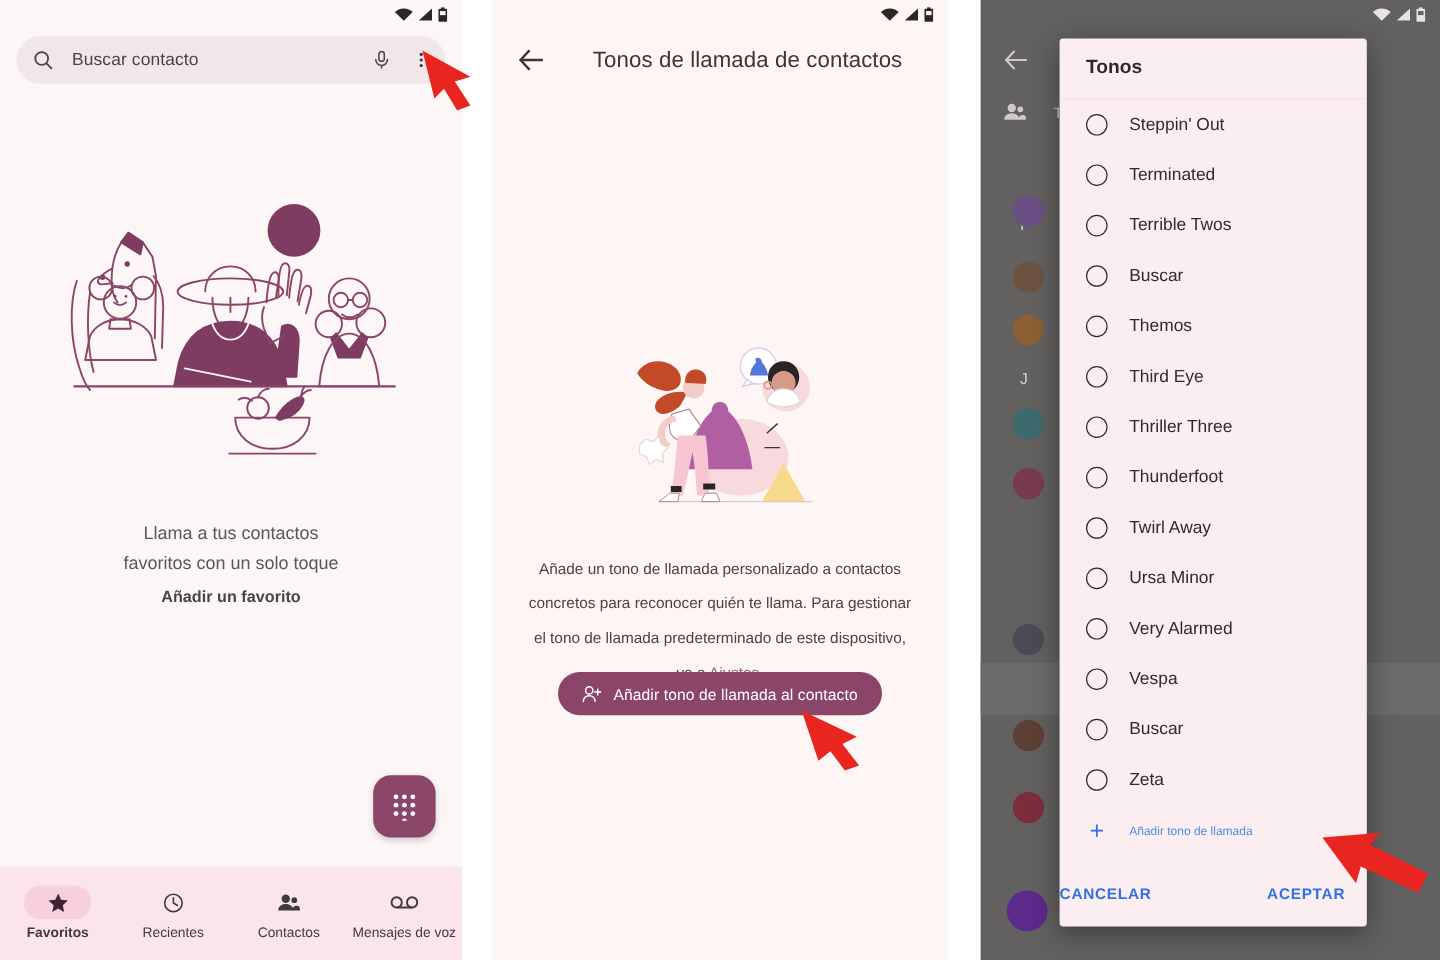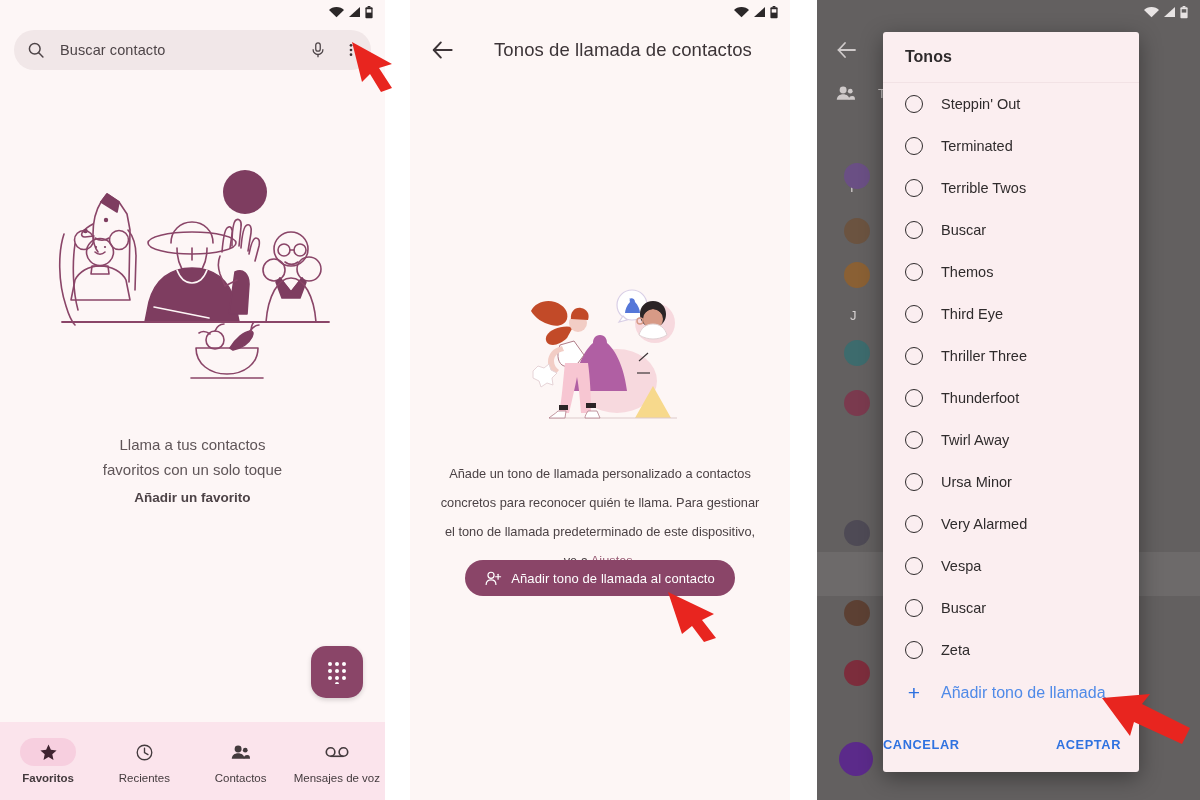--- a/index.html
+++ b/index.html
@@ -90,21 +90,21 @@
                font-size:16px; font-weight:bold; color:#2e2a2b; }
   .dlg-sep { position:absolute; top:50px; left:0; right:0; height:1px; background:#f2e2e5; }
   .dlg-list { position:absolute; top:51px; left:0; right:0; bottom:56px; }
   .dlg-item { height:42px; display:flex; align-items:center; padding-left:22px; }
   .radio { width:18px; height:18px; border-radius:50%; border:1.7px solid #2f2b2c;
            flex:0 0 18px; }
   .dlg-item .lbl { font-size:14.5px; color:#2f2b2c; margin-left:18px; }
   .dlg-add { height:44px; display:flex; align-items:center; padding-left:22px; }
   .dlg-add .plus { width:18px; flex:0 0 18px; font-size:21px; color:#2f72e0;
                    text-align:center; line-height:18px; }
-  .dlg-add .lbl { font-size:16px; color:#4f8ae8; margin-left:18px; }
+  .dlg-add .lbl { font-size:10px; color:#4f8ae8; margin-left:18px; }
   .dlg-actions { position:absolute; bottom:0; left:0; right:0; height:56px;
                  display:flex; align-items:center; justify-content:space-between;
                  gap:20px; padding-right:18px; }
   .dlg-actions .act { font-size:12.8px; font-weight:bold; color:#2f72e0;
                       letter-spacing:.6px; }
 
   
   .arrow { position:absolute; pointer-events:none; }
 </style>
 </head>

